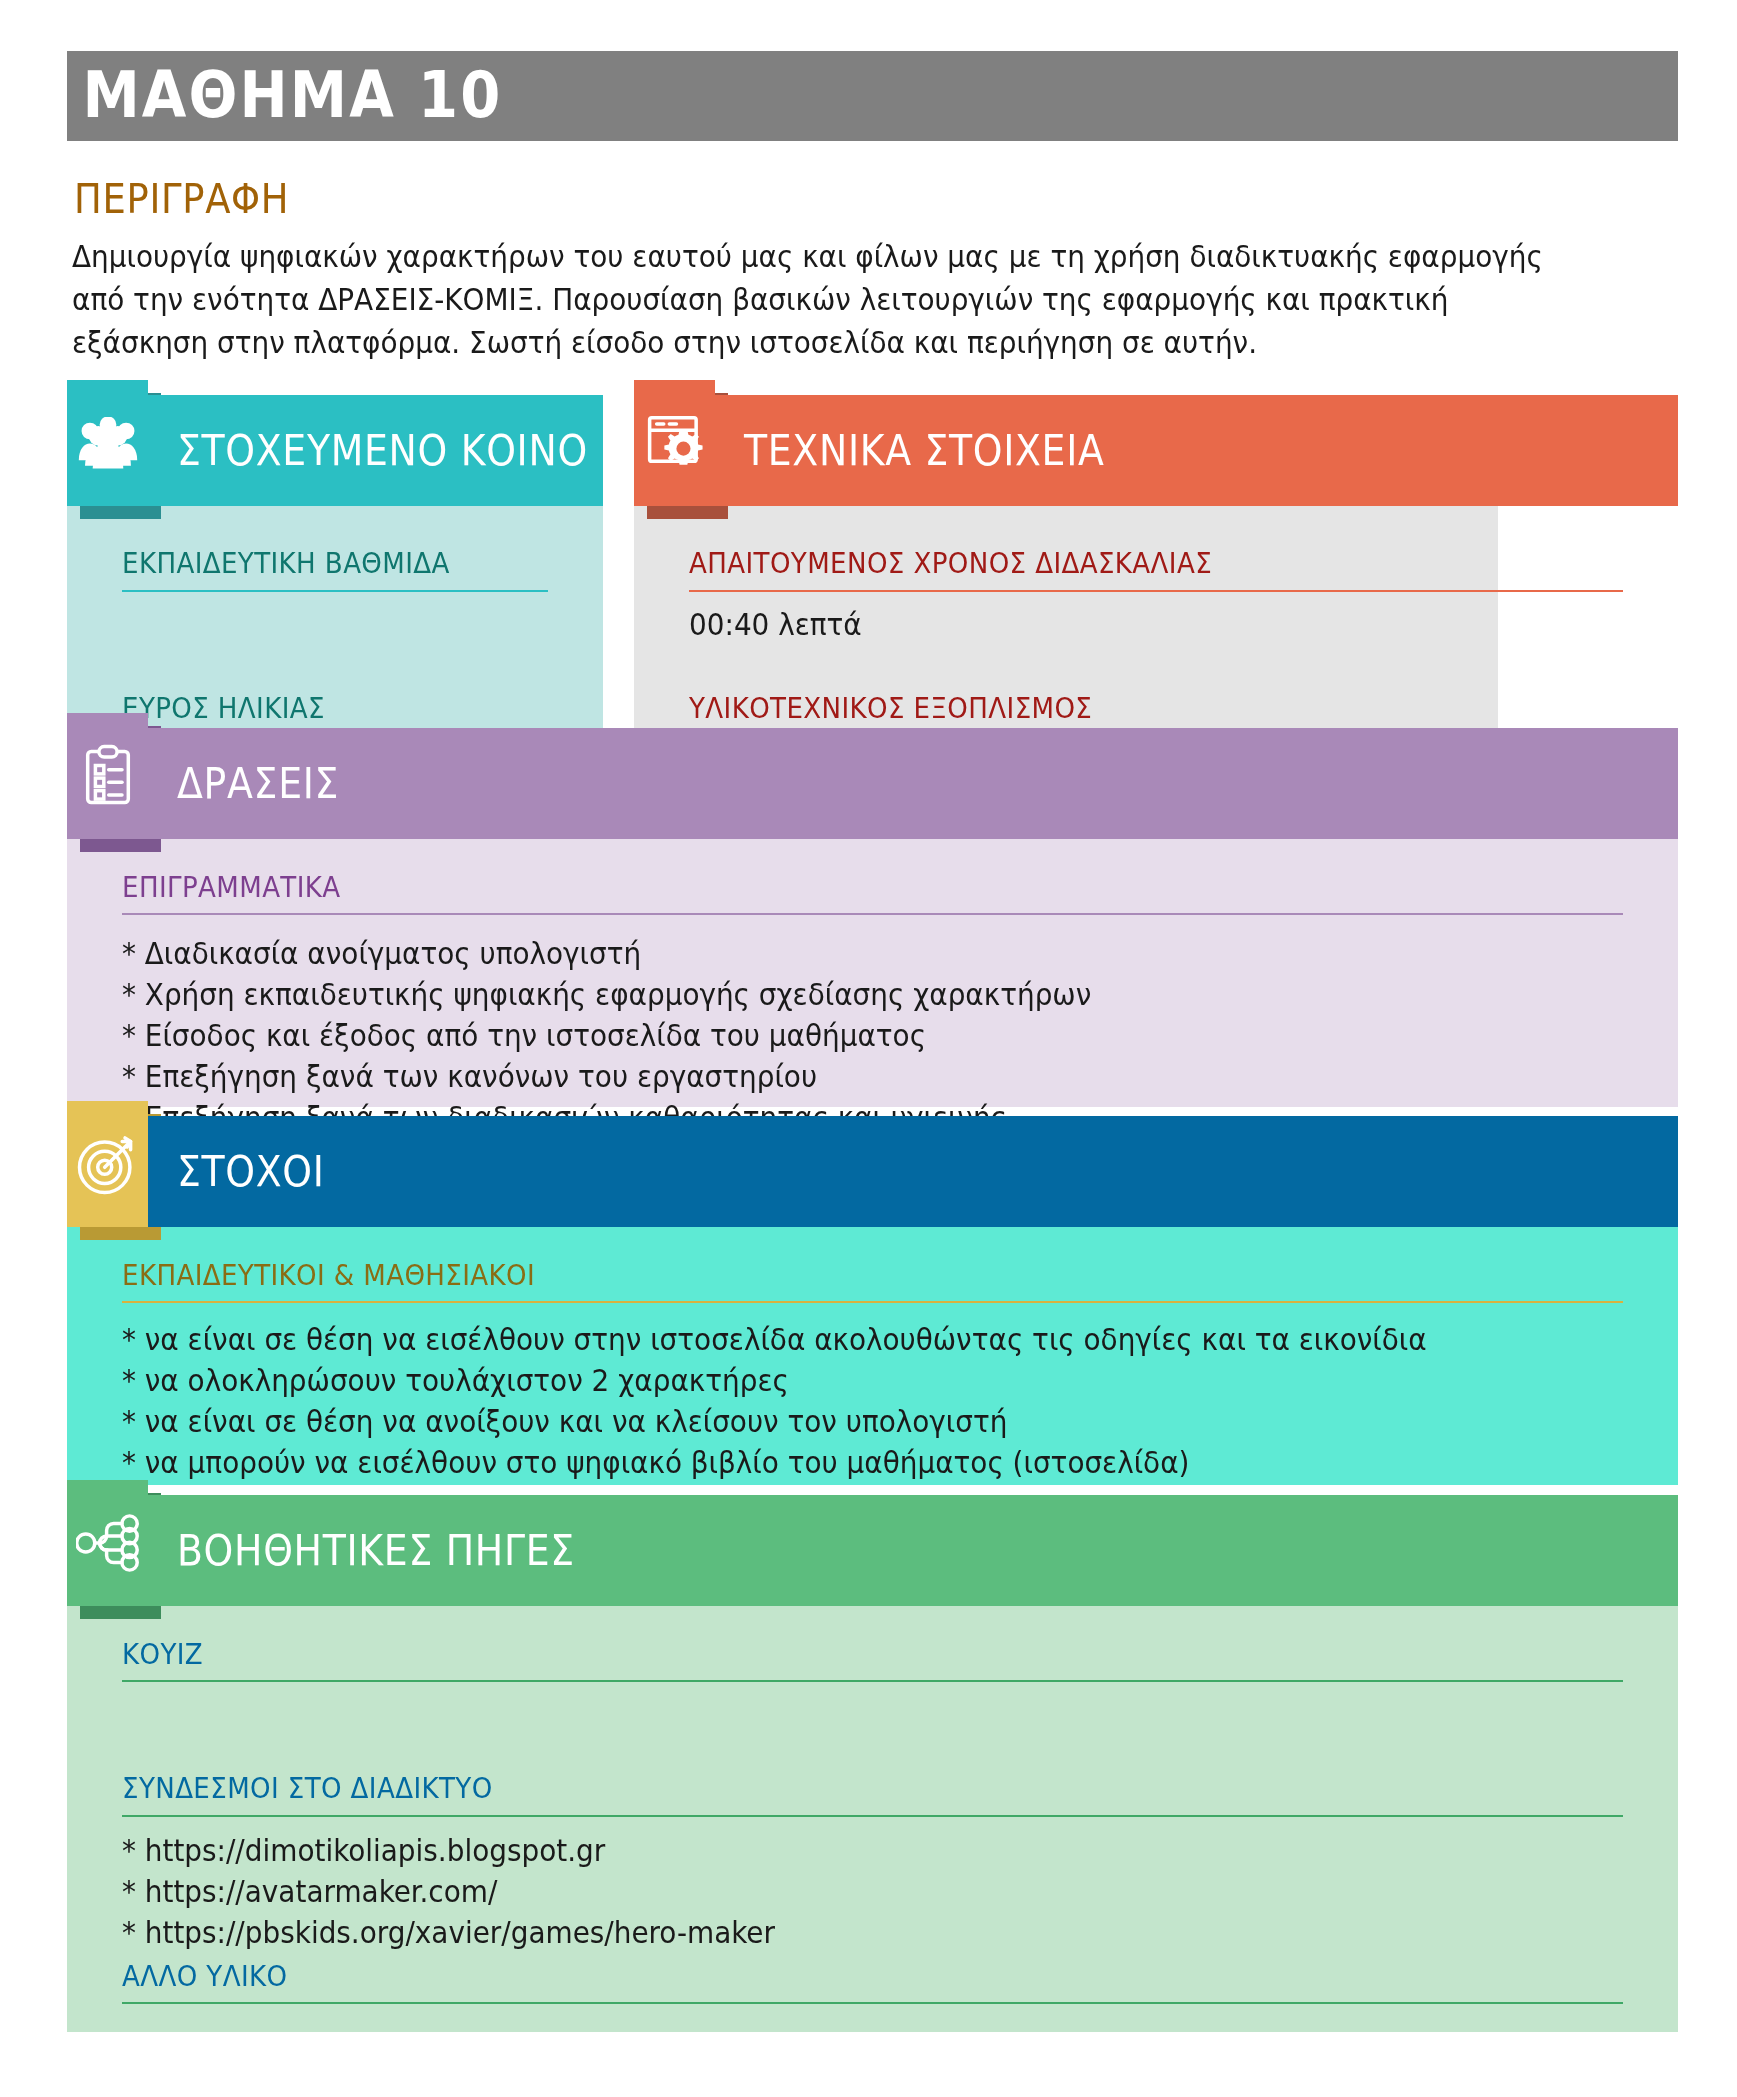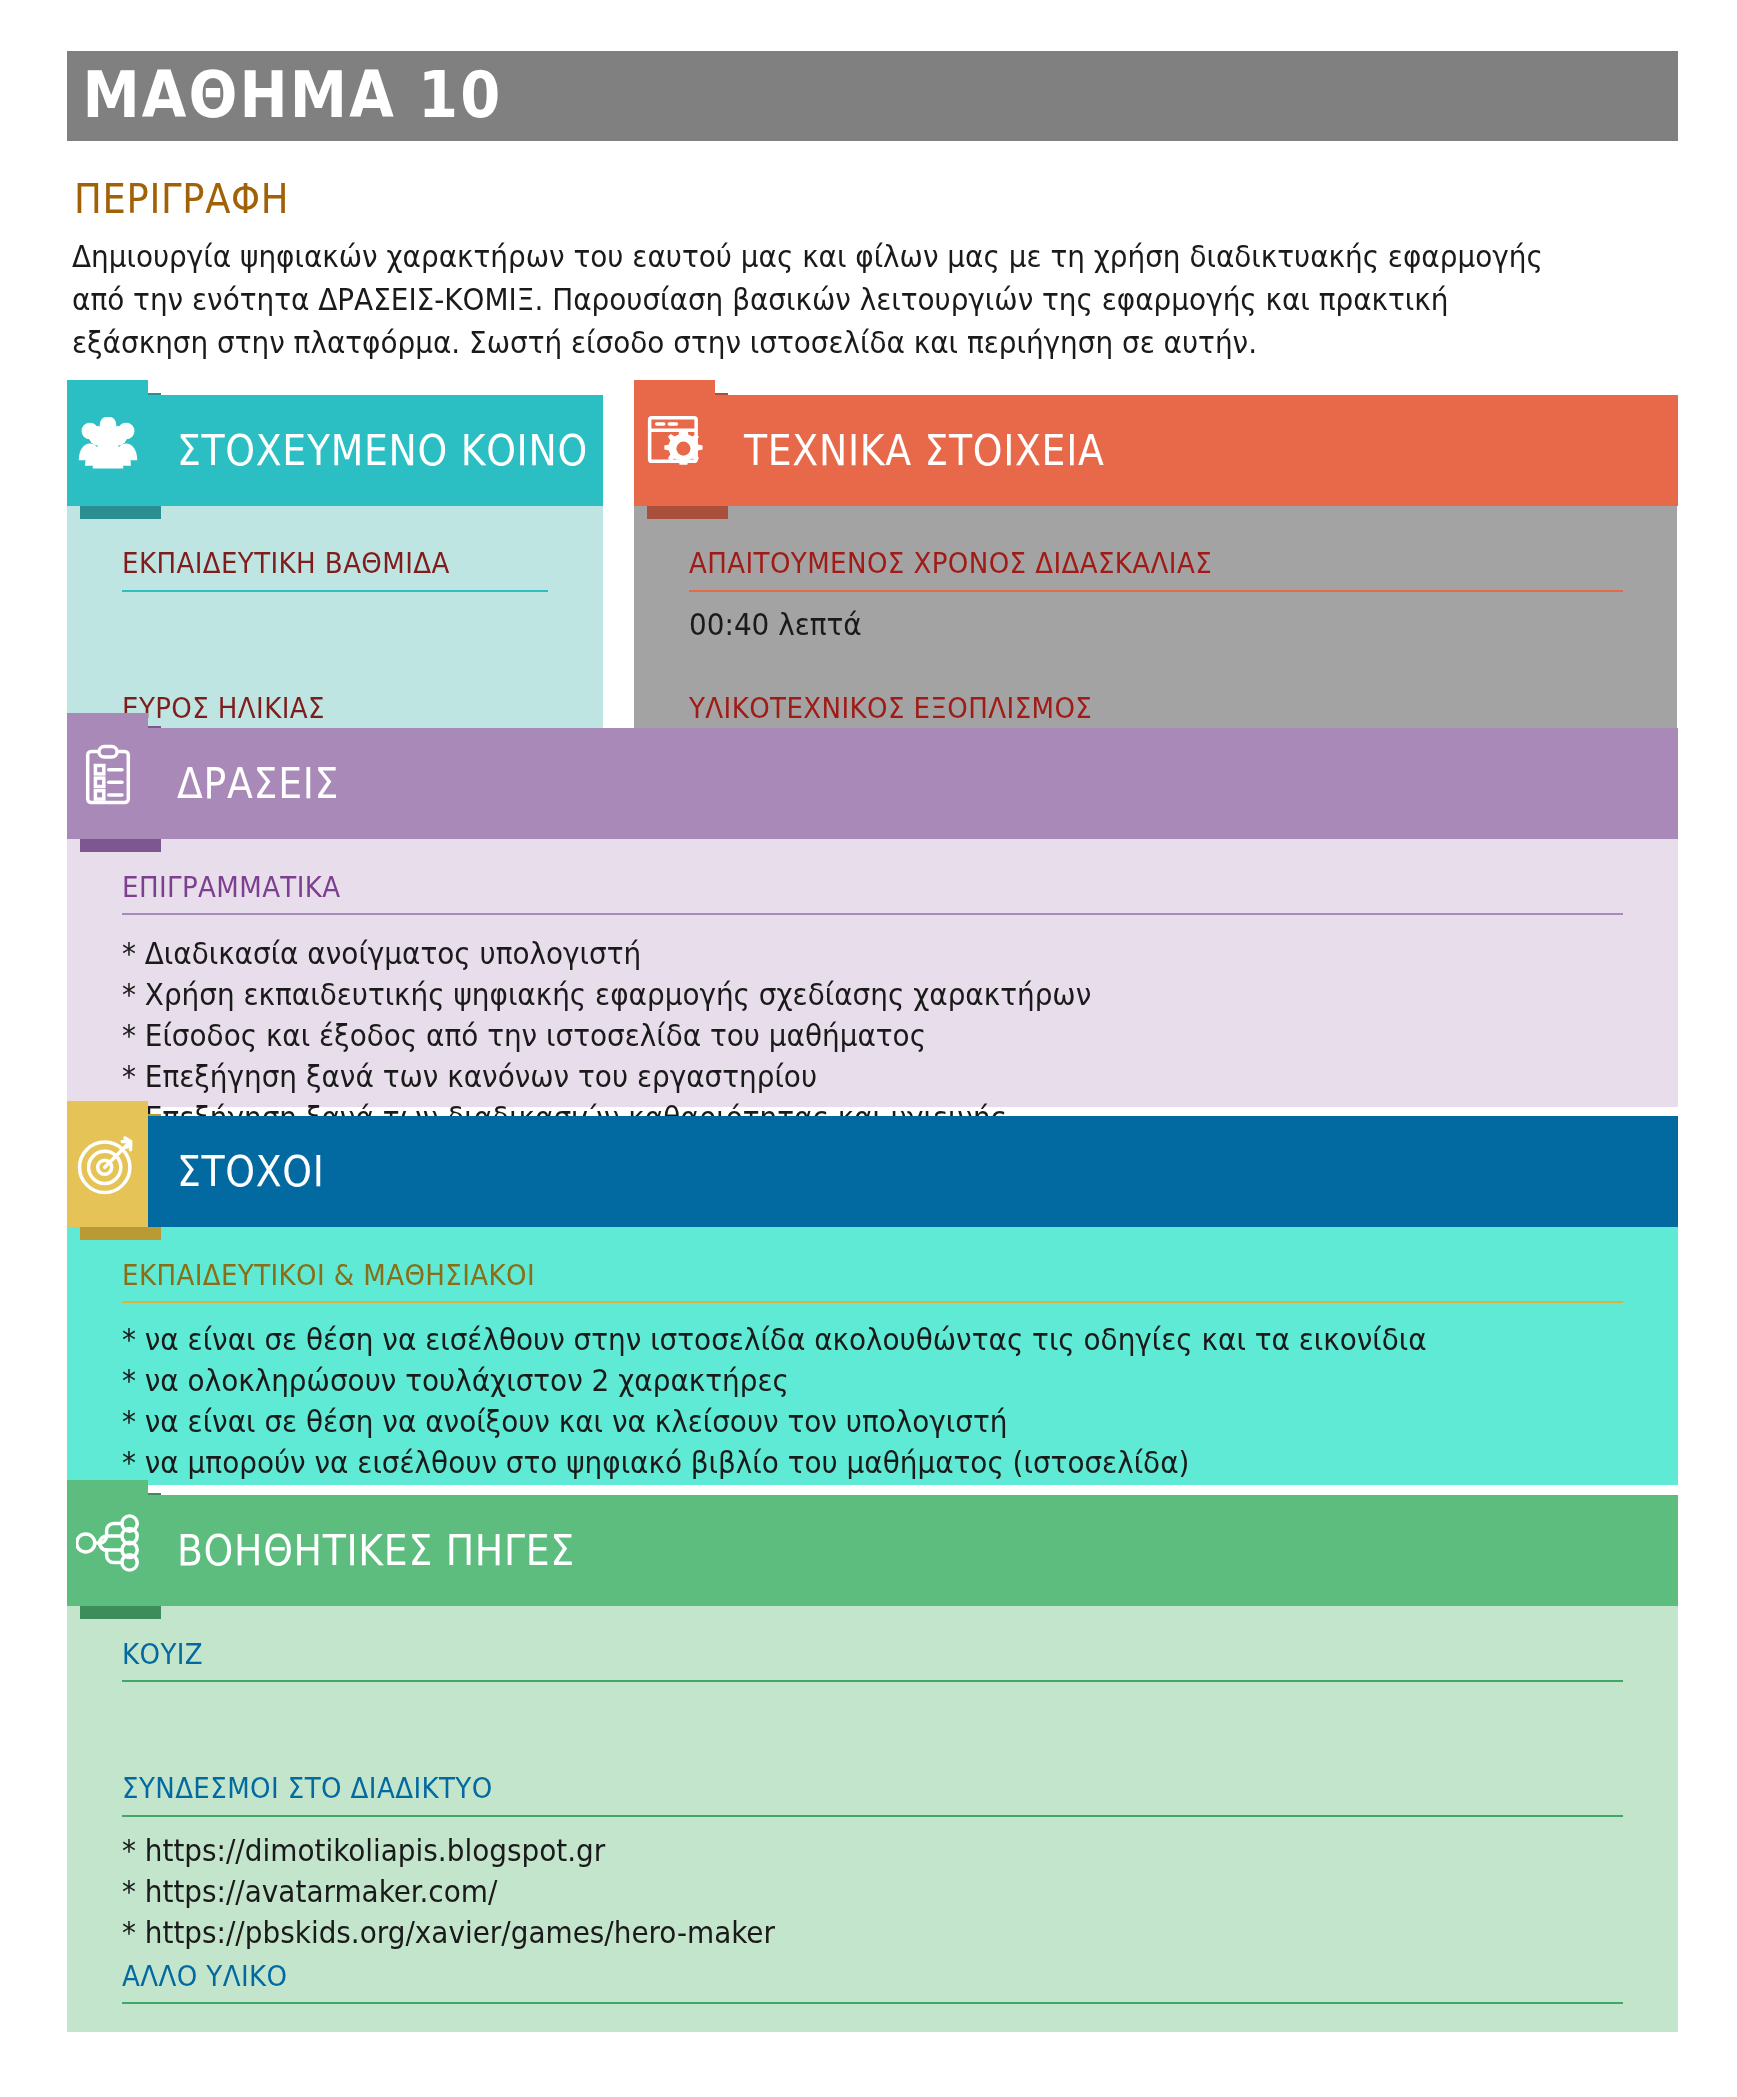--- a/index.html
+++ b/index.html
@@ -144,29 +144,29 @@
   }
   .list-block div { white-space: nowrap; }
 
   
   
   #card-audience { left: 67px; top: 380px; width: 536px; }
   #card-audience .card-icon-tab { background: #2bbfc3; }
   #card-audience .card-shadow-tab { background: #2b8f92; }
   #card-audience .card-header { width: 481px; background: #2bbfc3; }
   #card-audience .card-body { width: 536px; height: 298px; background: #bfe5e3; }
-  #card-audience .field-label { color: #7f1d1d; }
+  #card-audience .field-label { color: #0f766e; }
   #card-audience .field-rule { background: #2bbfc3; }
 
   
   #card-technical { left: 634px; top: 380px; width: 1043px; }
   #card-technical .card-icon-tab { background: #e8694a; }
   #card-technical .card-shadow-tab { background: #a8503c; }
   #card-technical .card-header { width: 989px; background: #e8694a; }
-  #card-technical .card-body { width: 1043px; height: 298px; background: #a3a3a3; }
+  #card-technical .card-body { width: 864px; height: 298px; background: #e5e5e5; }
   #card-technical .field-label { color: #a01a16; }
   #card-technical .field-rule { background: #e8694a; }
 
   
   #card-actions { left: 67px; top: 713px; width: 1611px; }
   #card-actions .card-icon-tab { background: #a989b8; }
   #card-actions .card-shadow-tab { background: #7d5890; }
   #card-actions .card-header { width: 1556px; background: #a989b8; }
   #card-actions .card-body { width: 1611px; height: 268px; background: #e7ddeb; }
   #card-actions .field-label { color: #7d3f8f; }

